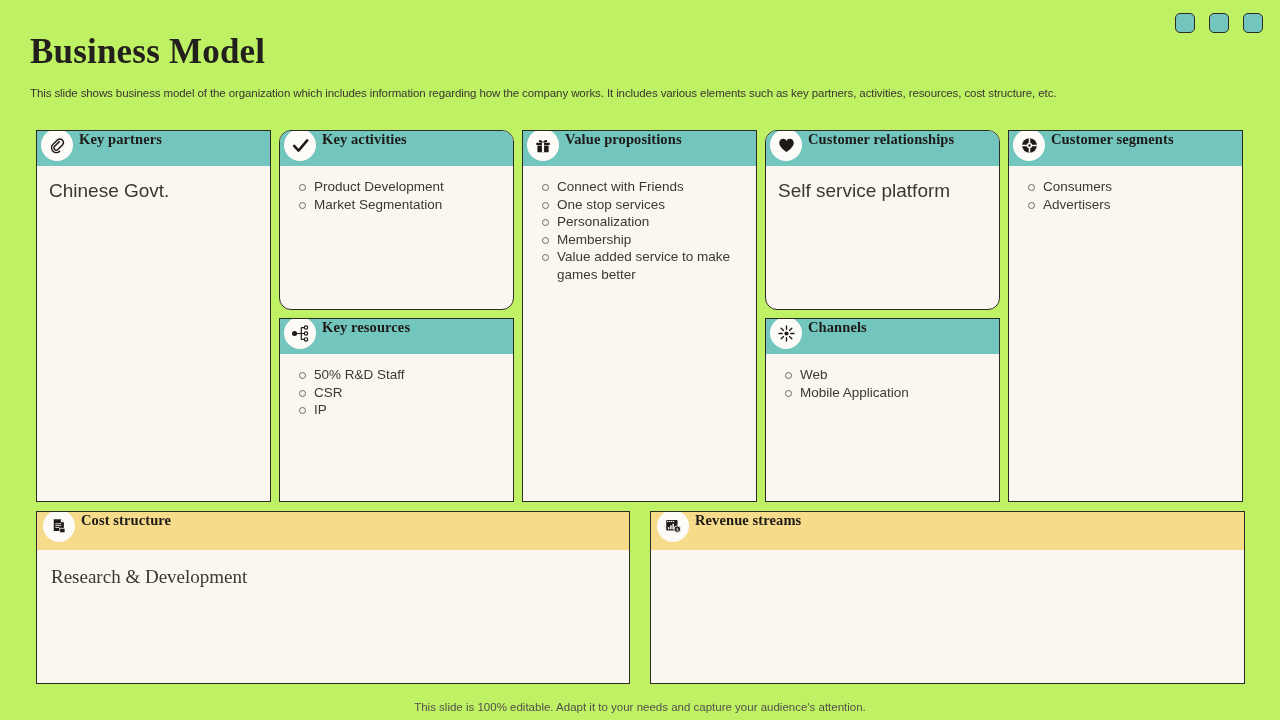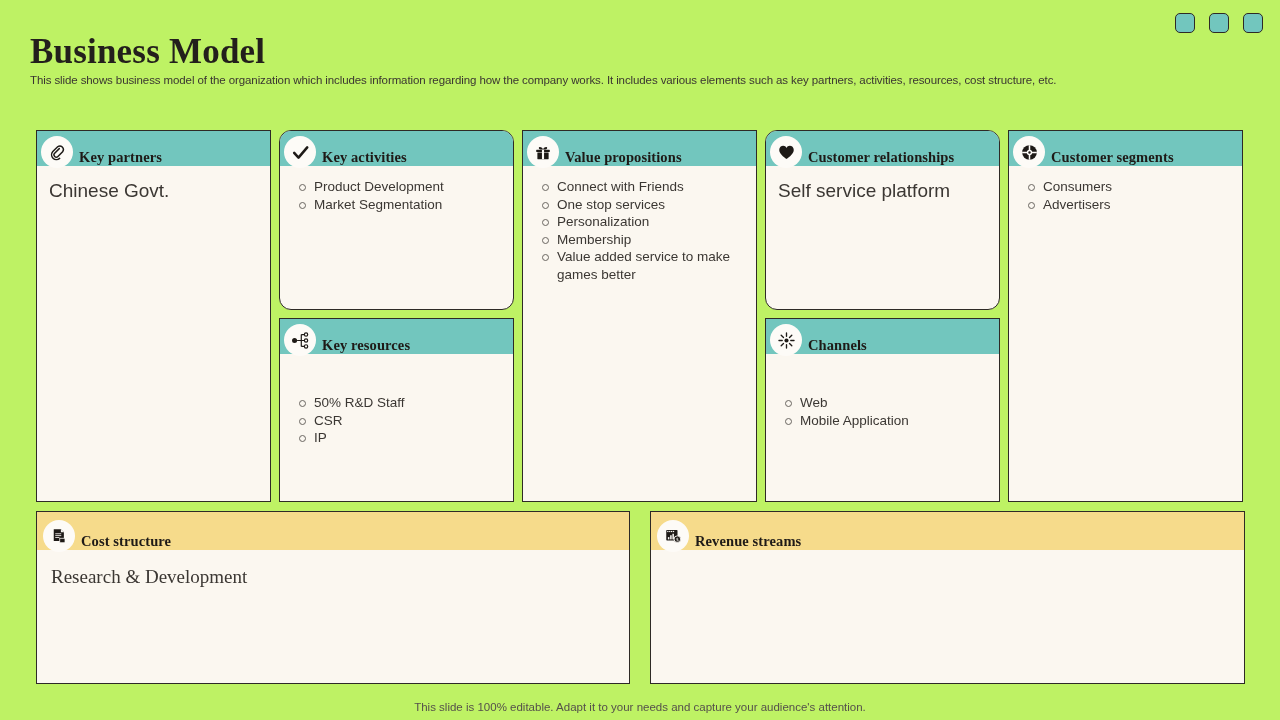--- a/index.html
+++ b/index.html
@@ -19,21 +19,21 @@
   }
 
   
   .title {
     position: absolute; left: 30px; top: 32px;
     font-family: "Liberation Serif", serif;
     font-weight: bold; font-size: 35px; color: #231F1C;
     letter-spacing: .2px;
   }
   .subtitle {
-    position: absolute; left: 30px; top: 74px; width: 1120px;
+    position: absolute; left: 30px; top: 87px; width: 1120px;
     font-size: 11.5px; color: #3A3531; letter-spacing: -0.1px;
     white-space: nowrap;
   }
 
   
   .canvas {
     position: absolute; left: 36px; top: 130px;
     width: 1209px; height: 372px;
     display: flex; gap: 8px;
   }
@@ -45,26 +45,26 @@
   .col-seg       { width: 235px; }
 
   .card {
     border: 1.3px solid #2E2A26;
     background: #FBF7F0;
     display: flex; flex-direction: column;
     overflow: hidden;
   }
   .card.full { height: 372px; }
   .card.half-top { height: 180px; border-radius: 12px; }
-  .card.half-bot { height: 184px; gap: 28px; }
+  .card.half-bot { height: 184px; }
 
   .card-head {
     height: 35px; flex: 0 0 35px;
     background: #72C6BE;
-    display: flex; align-items: flex-end;
+    display: flex; align-items: flex-start;
     padding-left: 6px;
     position: relative;
   }
   .card-head.gold { background: #F6DB8B; }
 
   .head-icon {
     width: 28px; height: 28px; flex: 0 0 28px;
     border-radius: 50%;
     background: #FDFBF7;
     display: flex; align-items: center; justify-content: center;

